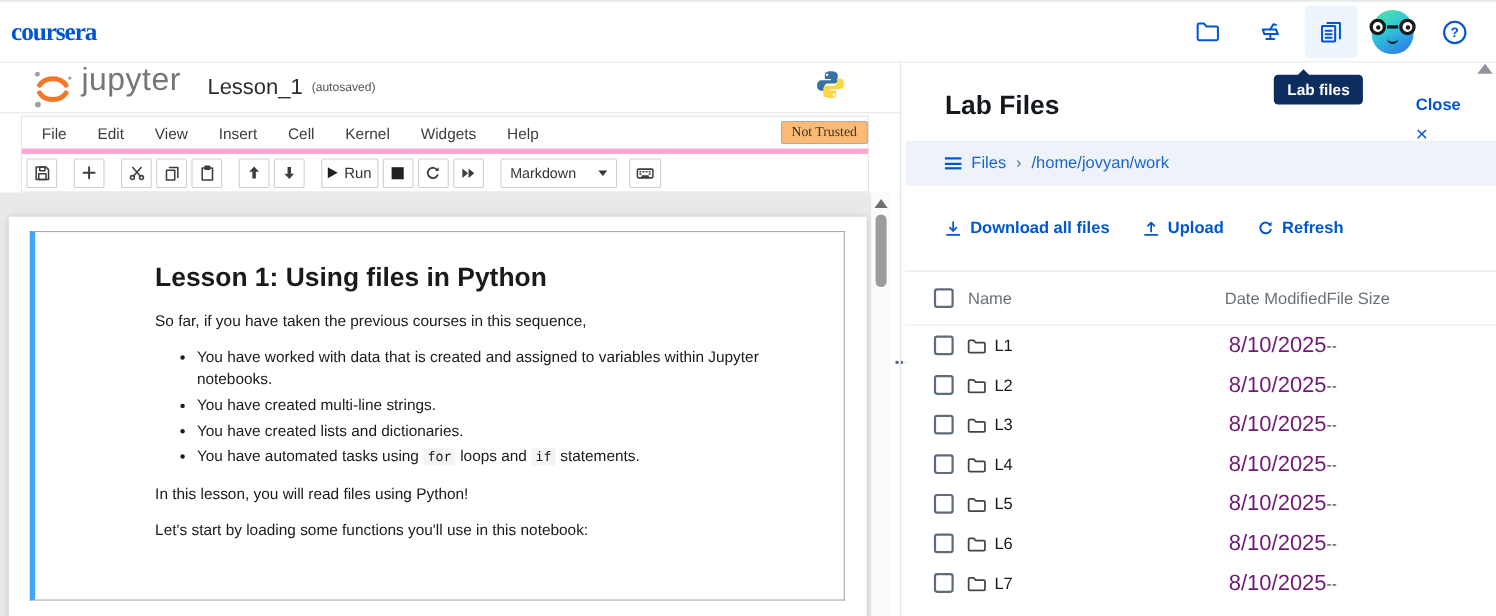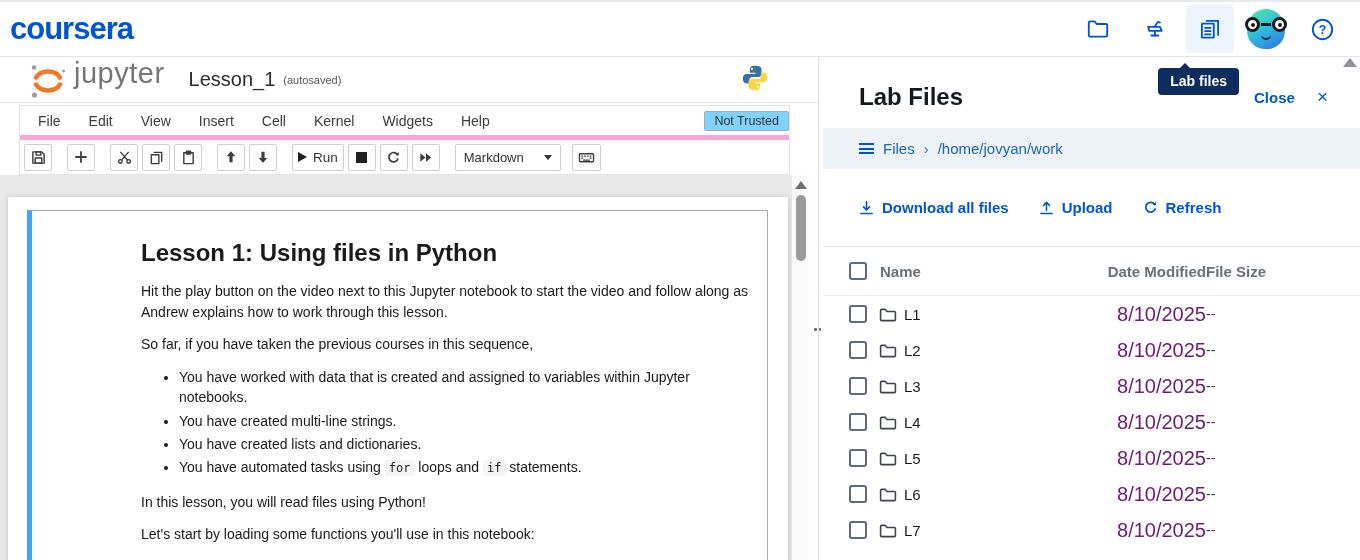--- a/index.html
+++ b/index.html
@@ -3,21 +3,21 @@
 <meta charset="utf-8">
 <style>
   * { margin:0; padding:0; box-sizing:border-box; }
   html,body { width:1360px; height:560px; overflow:hidden; background:#fff;
     font-family:"Liberation Sans", sans-serif; }
   .page { width:1360px; height:560px; border-top:2px solid #e8eaed; display:flex; flex-direction:column; }
 
   
   .topbar { height:55px; background:#fff; border-bottom:1px solid #e2e4e8; display:flex;
     align-items:center; justify-content:space-between; padding:0 14px 0 10px; flex:0 0 auto; }
-  .coursera-logo { font-size:31px; font-weight:bold; letter-spacing:-1px; color:var(--brand,#0056D2); cursor:pointer; }
+  .coursera-logo { font-size:23px; font-weight:bold; letter-spacing:-1px; color:var(--brand,#0056D2); cursor:pointer;font-family:Liberation Serif, serif; }
   .topbar-icons { display:flex; align-items:center; height:100%; }
   .tb-icon { width:48px; height:48px; margin-left:8px; border:none; background:transparent; border-radius:4px;
     display:flex; align-items:center; justify-content:center; cursor:pointer; position:relative; }
   .tb-icon.active { background:#eef4fc; }
   .tb-icon svg { stroke:var(--brand,#0056D2); fill:none; stroke-width:1.7; stroke-linecap:round; stroke-linejoin:round; }
   
   .avatar { width:38px; height:40px; border-radius:50% 50% 46% 46%; position:relative;
     background:linear-gradient(150deg,#53e6a1 5%,#2fc3d8 45%,#2f78ea 95%); }
   .glass { position:absolute; top:8px; width:15px; height:15px; background:#fff; border:3px solid #18191b; border-radius:50%; }
   .glass.l { left:-2px; } .glass.r { right:-2px; }
@@ -33,21 +33,21 @@
   .jupyter-logo { display:flex; align-items:flex-start; cursor:pointer; }
   .jupyter-text { font-size:29px; color:#767677; letter-spacing:0.5px; margin-left:6px; line-height:1; }
   .nb-title { font-size:20px; color:#2c2c2c; margin-left:24px; cursor:pointer; }
   .nb-autosave { font-size:11px; color:#555; margin-left:8px; }
   .python-logo { margin-left:auto; margin-right:28px; }
 
   .menu-toolbar-box { margin:2px 28px 0 19px; width:771px; border:1px solid #e3e3e3; background:#fff; }
   .menubar { height:34px; display:flex; align-items:center; border-bottom:5px solid #f9a8d4; }
   .menu-items { display:flex; align-items:center; padding-left:4px; }
   .menu-item { font-size:14px; color:#3c3c3c; padding:0 14px; cursor:pointer; }
-  .trust-badge { margin-left:auto; font-size:12.5px; color:#333; border:1px solid #ababab; border-radius:2px; padding:2px 9px; background:#7dd3fc; }
+  .trust-badge { margin-left:auto; font-size:12.5px; color:#333; border:1px solid #ababab; border-radius:2px; padding:2px 9px; background:#fdba74;font-family:Liberation Serif, serif; }
   .kernel-zone { height:100%; width:170px; margin-left:24px; background:#f5f5f5; display:flex; align-items:center; justify-content:flex-end; padding-right:10px; }
   .kernel-sep { width:1px; height:20px; background:#8a8a8a; margin-right:9px; }
   .kernel-name { font-size:14.5px; color:#2c2c2c; }
   .kernel-dot { width:12px; height:12px; border:1.6px solid #555; border-radius:50%; margin-left:8px; }
 
   .toolbar { height:34px; display:flex; align-items:center; padding-left:4px; }
   .tgroup { display:flex; margin-right:11px; }
   .tbtn { min-width:28px; height:27px; border:1px solid #cfcfcf; border-radius:2px; background:#fff; color:#333;
     display:inline-flex; align-items:center; justify-content:center; margin-right:4px; cursor:pointer; font-size:14px; padding:0 5px; }
   .tbtn svg { stroke:#3d3d3d; fill:none; stroke-width:1.5; stroke-linecap:round; stroke-linejoin:round; }
@@ -82,38 +82,38 @@
   
   .lab-panel { flex:1; background:#fff; position:relative; display:flex; flex-direction:column; min-height:0; }
   .panel-scroll-arrow { position:absolute; top:1px; right:3px; width:0; height:0;
     border-bottom:9px solid #8f9399; border-left:7px solid transparent; border-right:7px solid transparent; }
   .panel-header { height:71px; position:relative; flex:0 0 auto; }
   .panel-title { position:absolute; left:36px; top:26px; font-size:24px; font-weight:bold; color:#14181f; }
   .tooltip { position:absolute; top:11px; right:121px; background:var(--tooltipbg,#0C2D5D); color:#fff;
     font-size:14px; font-weight:bold; padding:5px 12px 6px; border-radius:4px; }
   .tooltip::before { content:""; position:absolute; top:-12px; left:20px; border:7px solid transparent; border-bottom-color:var(--tooltipbg,#0C2D5D); }
   .close-btn { position:absolute; top:30px; right:32px; border:none; background:none; color:var(--brand,#0056D2);
-    font-size:15px; font-weight:bold; display:flex; align-items:flex-end; gap:22px; cursor:pointer; font-family:inherit; }
+    font-size:15px; font-weight:bold; display:flex; align-items:flex-start; gap:9px; cursor:pointer; font-family:inherit;flex-direction:column; }
   .close-x { font-size:19px; font-weight:normal; line-height:1; }
 
   .breadcrumb-bar { height:41px; background:#eef3fa; display:flex; align-items:center; padding-left:36px; gap:9px; flex:0 0 auto; }
   .hamburger { width:15px; height:11px; border-top:2px solid var(--brand,#0056D2); border-bottom:2px solid var(--brand,#0056D2); position:relative; cursor:pointer; }
   .hamburger::after { content:""; position:absolute; left:0; right:0; top:2.5px; height:2px; background:var(--brand,#0056D2); }
   .crumb { font-size:15px; color:#1b64c9; cursor:pointer; }
   .crumb-sep { font-size:15px; color:#4a6fae; }
   .crumb-path { font-size:15px; color:#1b64c9; }
 
   .actions { height:78px; display:flex; align-items:center; gap:30px; padding-left:36px; border-bottom:1px solid #e7e7e7; flex:0 0 auto; }
   .action { display:flex; align-items:center; gap:8px; border:none; background:none; color:var(--brand,#0056D2);
     font-size:15px; font-weight:bold; cursor:pointer; font-family:inherit; }
   .action svg { stroke:var(--brand,#0056D2); fill:none; stroke-width:1.7; stroke-linecap:round; stroke-linejoin:round; }
 
   .ftable { flex:1; min-height:0; }
   .fheader, .frow { display:flex; align-items:center; padding:0 42px 0 26px; }
-  .fheader { height:49px; border-bottom:1px solid #ececec;font-weight:bold; }
+  .fheader { height:49px; border-bottom:1px solid #ececec; }
   .cbox { width:18px; height:18px; border:2px solid #5f6b79; border-radius:3px; background:#fff; flex:0 0 auto; cursor:pointer; }
   .hname { font-size:15px; color:#697077; margin-left:13px; }
   .hdate, .fdate { width:150px; text-align:right; font-size:15px; color:#697077; margin-left:auto; }
   .hsize, .fsize { width:112px; text-align:left; font-size:15px; color:#697077; }
   .frow { height:36px; cursor:pointer; }
   .fold { margin-left:12px; flex:0 0 auto; }
   .fold path { stroke:#40454d; stroke-width:1.5; fill:none; stroke-linejoin:round; }
   .fname { font-size:15px; color:#16191f; margin-left:7px; }
   .fdate { font-size:20px; color:#701a75; }
   .fsize { font-size:14px; color:#3a3f46; }
@@ -285,21 +285,20 @@
                 <path d="M4 6.5h.8M7 6.5h.8M10 6.5h.8M13 6.5h.8M4 8.7h.8M13 8.7h.8M6 10.8h6"></path>
               </svg>
           </button>
         </div>
       </div>
 
       <div class="nb-body">
         <div class="nb-container">
           <div class="md-cell">
             <h1>Lesson 1: Using files in Python</h1>
-            <p>Hit the play button on the video next to this Jupyter notebook to start the video and follow along as Andrew explains how to work through this lesson.</p>
             <p>So far, if you have taken the previous courses in this sequence,</p>
             <ul>
                 <li>You have worked with data that is created and assigned to variables within Jupyter notebooks.</li>
                 <li>You have created multi-line strings.</li>
                 <li>You have created lists and dictionaries.</li>
                 <li>You have automated tasks using <code>for</code> loops and <code>if</code> statements.</li>
               </ul>
             <p>In this lesson, you will read files using Python!</p>
             <p>Let's start by loading some functions you'll use in this notebook:</p>
           </div>

